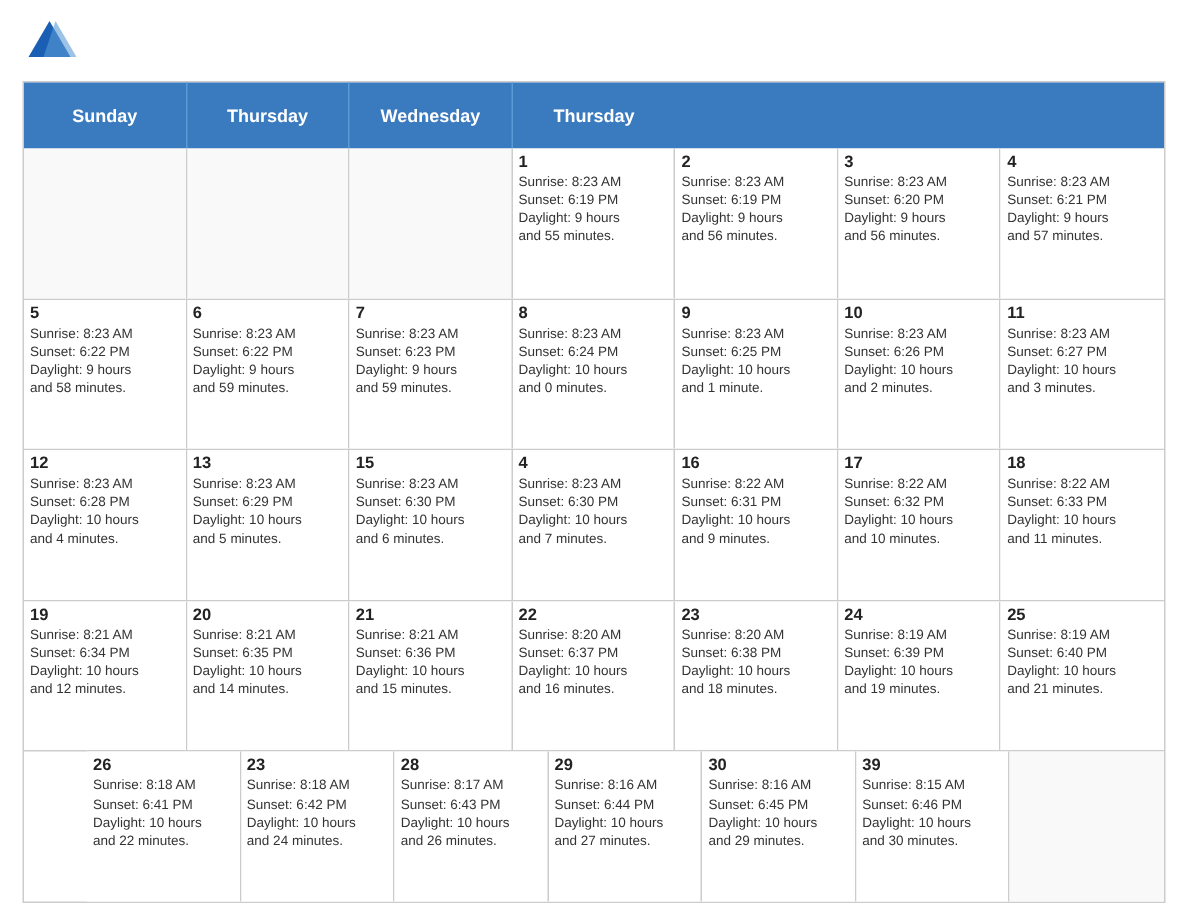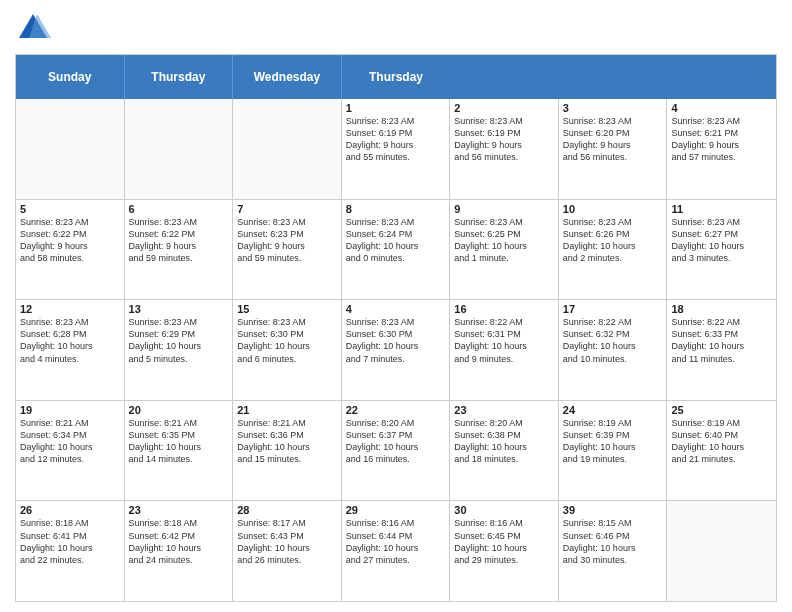--- a/index.html
+++ b/index.html
@@ -72,21 +72,21 @@
       flex: 1;
       display: flex;
       flex-direction: column;
     }
     .cal-row {
       display: grid;
       grid-template-columns: repeat(7, 1fr);
       flex: 1;
       border-bottom: 1px solid #ccc;
     }
-    .cal-row:last-child { border-bottom: none; }
+    .cal-row:last-child { border-bottom: none; margin-left: 42px; }
     .cal-cell {
       border-right: 1px solid #ccc;
       padding: 3px 4px;
       font-size: 9.5px;
       vertical-align: top;
       background: #fff;
       min-height: 0;
     }
     .cal-cell:last-child { border-right: none; }
     .cal-cell.empty { background: #f9f9f9; }

